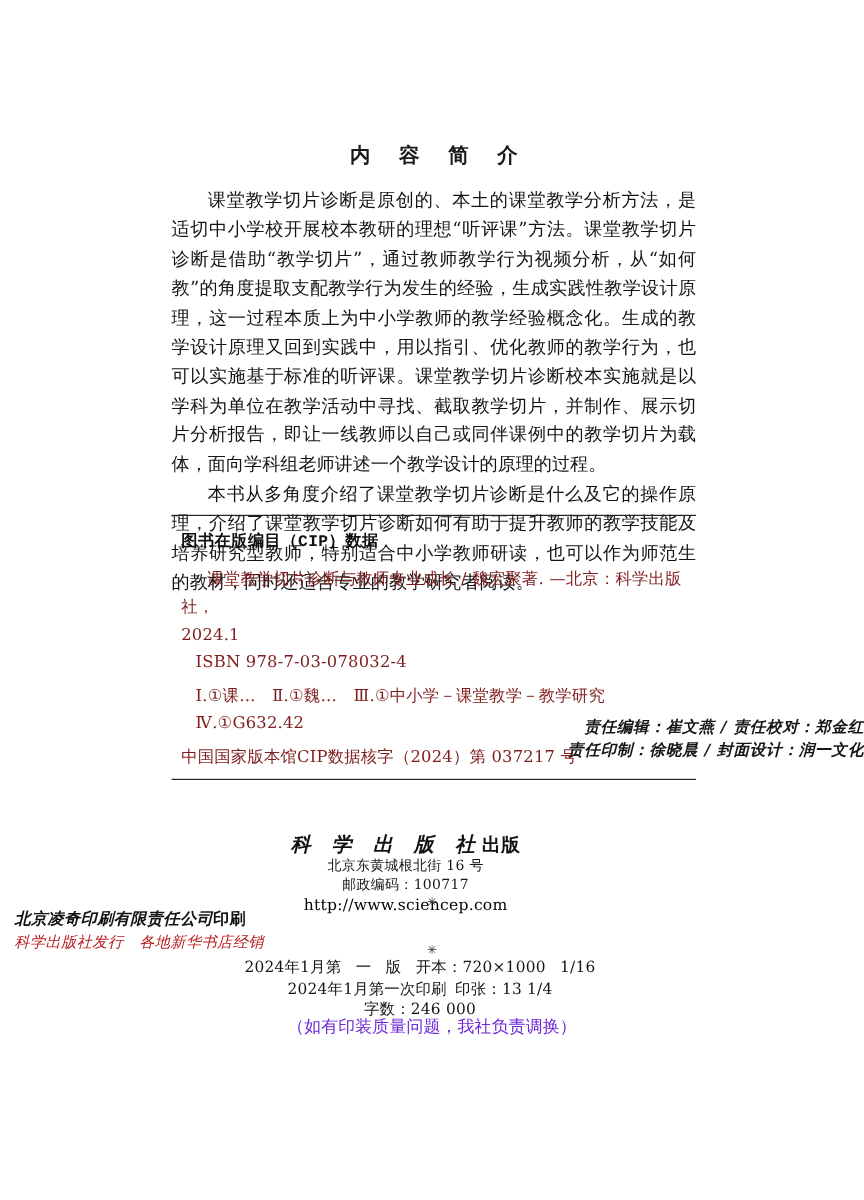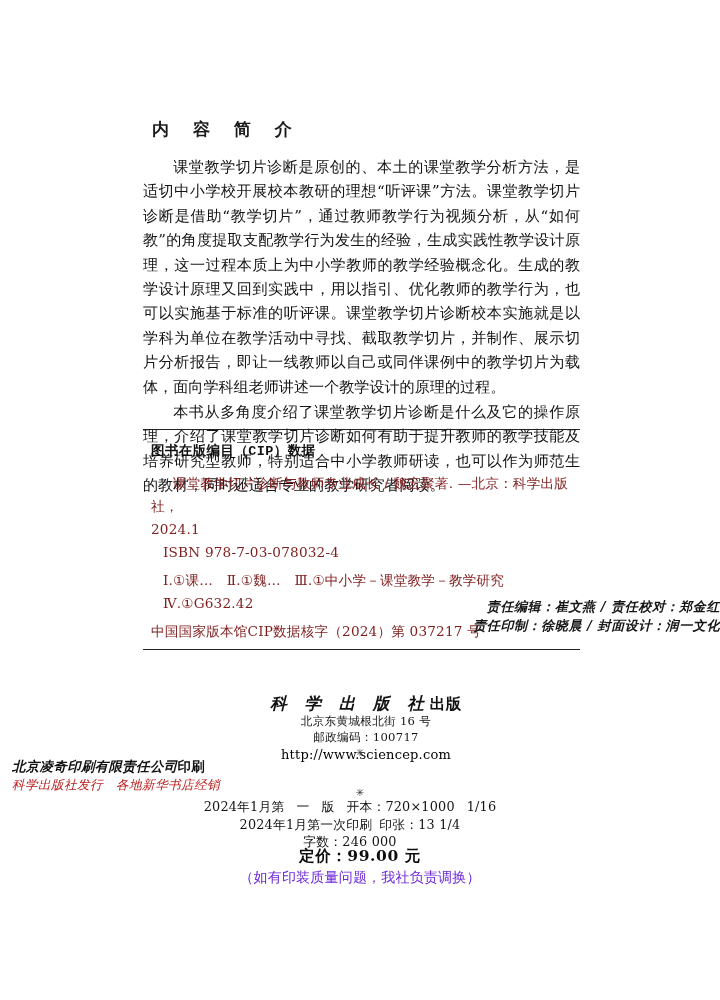--- a/index.html
+++ b/index.html
@@ -24,21 +24,21 @@
   }
 
   
   .summary-block {
     position: absolute;
     left: 143px;
     top: 118px;
     width: 437px;
   }
   .summary-title {
-    text-align: left;
+    text-align: center;
     font-family: "DejaVu Sans", "Liberation Sans", sans-serif;
     font-weight: bold;
     font-size: 17px;
     letter-spacing: 9px;
     text-indent: 9px;
     color: #1a1a1a;
     margin-bottom: 14px;
   }
   .summary-para {
     font-size: 15.1px;
@@ -118,21 +118,20 @@
     margin-left: -6px;
   }
 
   
   .publisher {
     position: absolute;
     left: 0;
     top: 694px;
     width: 676px;
     text-align: center;
-    padding-left: 28px;
   }
   .pub-logo-line {
     font-size: 16px;
     line-height: 20px;
     color: #111;
     white-space: nowrap;
   }
   .pub-logo-cal {
     font-family: "DejaVu Serif", "Liberation Serif", serif;
     font-style: italic;
@@ -305,17 +304,16 @@
     <div class="spec-line">
       <span>2024年1月第</span><span class="gap"></span><span>一</span><span class="gap"></span><span>版</span><span class="gap"></span><span>开本：</span><span>720×1000</span><span class="gap"></span><span>1/16</span>
     </div>
     <div class="spec-line">
       <span>2024年1月第一次印刷</span><span class="gap-s"></span><span>印张：</span><span>13 1/4</span>
     </div>
     <div class="spec-line">字数：246 000</div>
   </div>
 
   <div class="price-block">
-    <div class="price">定价：99.00 元</div>
     <div class="exchange-note">（如有印装质量问题，我社负责调换）</div>
   </div>
 
 </div>
 
 </body></html>

